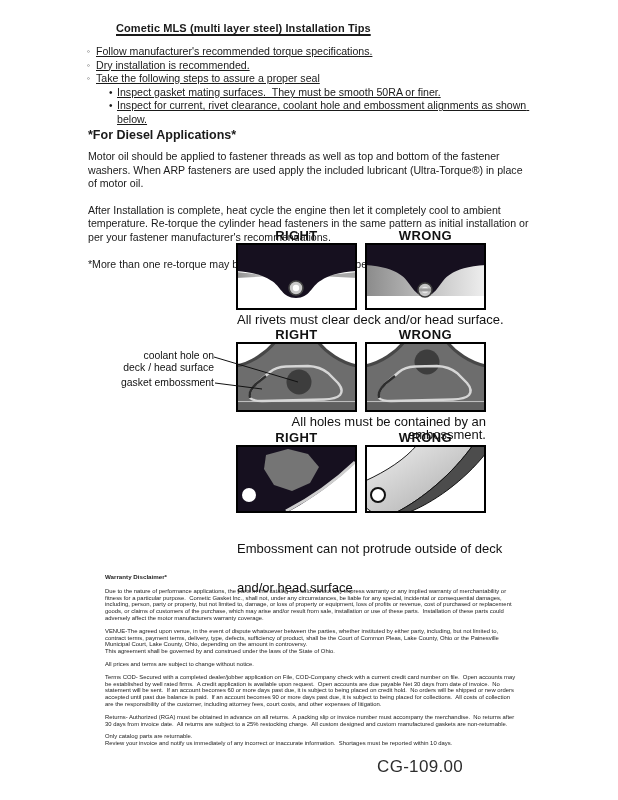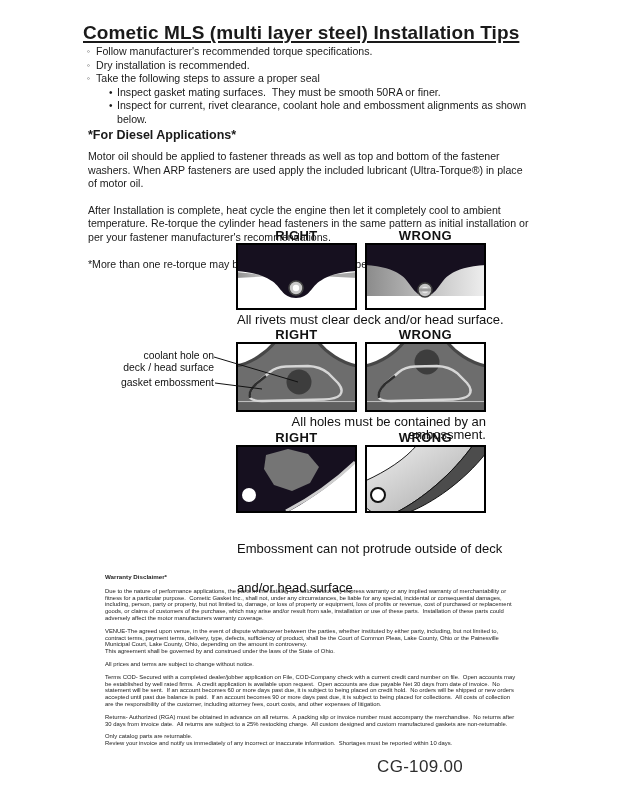--- a/index.html
+++ b/index.html
@@ -1,28 +1,28 @@
 <!DOCTYPE html>
 <html><head>
 <meta charset="utf-8">
 <style>
   html,body{margin:0;padding:0;background:#ffffff;}
   .page{position:relative;width:618px;height:800px;background:#ffffff;
         font-family:"Liberation Sans", sans-serif;color:#1a1a1a;overflow:hidden;}
 
-  .title{position:absolute;left:83px;top:22px;font-size:19px;font-weight:bold;
+  .title{position:absolute;left:116px;top:22px;font-size:11px;font-weight:bold;
          text-decoration:underline;text-decoration-thickness:1.5px;text-underline-offset:2px;
          letter-spacing:.1px;white-space:pre;}
 
   .tips{position:absolute;left:87px;top:45px;width:470px;font-size:10.6px;line-height:13.6px;}
   .tip-row{display:flex;}
   .tip-marker{width:9px;flex:0 0 9px;font-size:8px;line-height:13.6px;}
   .tip-sub{margin-left:22px;}
   .tip-sub .tip-marker{width:8px;flex:0 0 8px;font-size:10px;}
-  .tip-text{white-space:pre-wrap;}
+  .tip-text{white-space:pre-wrap;text-decoration:underline;}
 
   .diesel{position:absolute;left:88px;top:128px;width:446px;}
   .diesel-heading{font-size:12.5px;font-weight:bold;margin-bottom:8px;}
   .diesel p{margin:0 0 13px 0;font-size:10.6px;line-height:13.6px;white-space:pre-wrap;}
   .diesel .note{margin-bottom:0;}
 
   .fig-label{position:absolute;width:121px;text-align:center;font-size:13px;font-weight:600;
              letter-spacing:.4px;color:#121212;}
   .fig-box{position:absolute;width:121px;}
   .fig-box svg{display:block;width:121px;}

